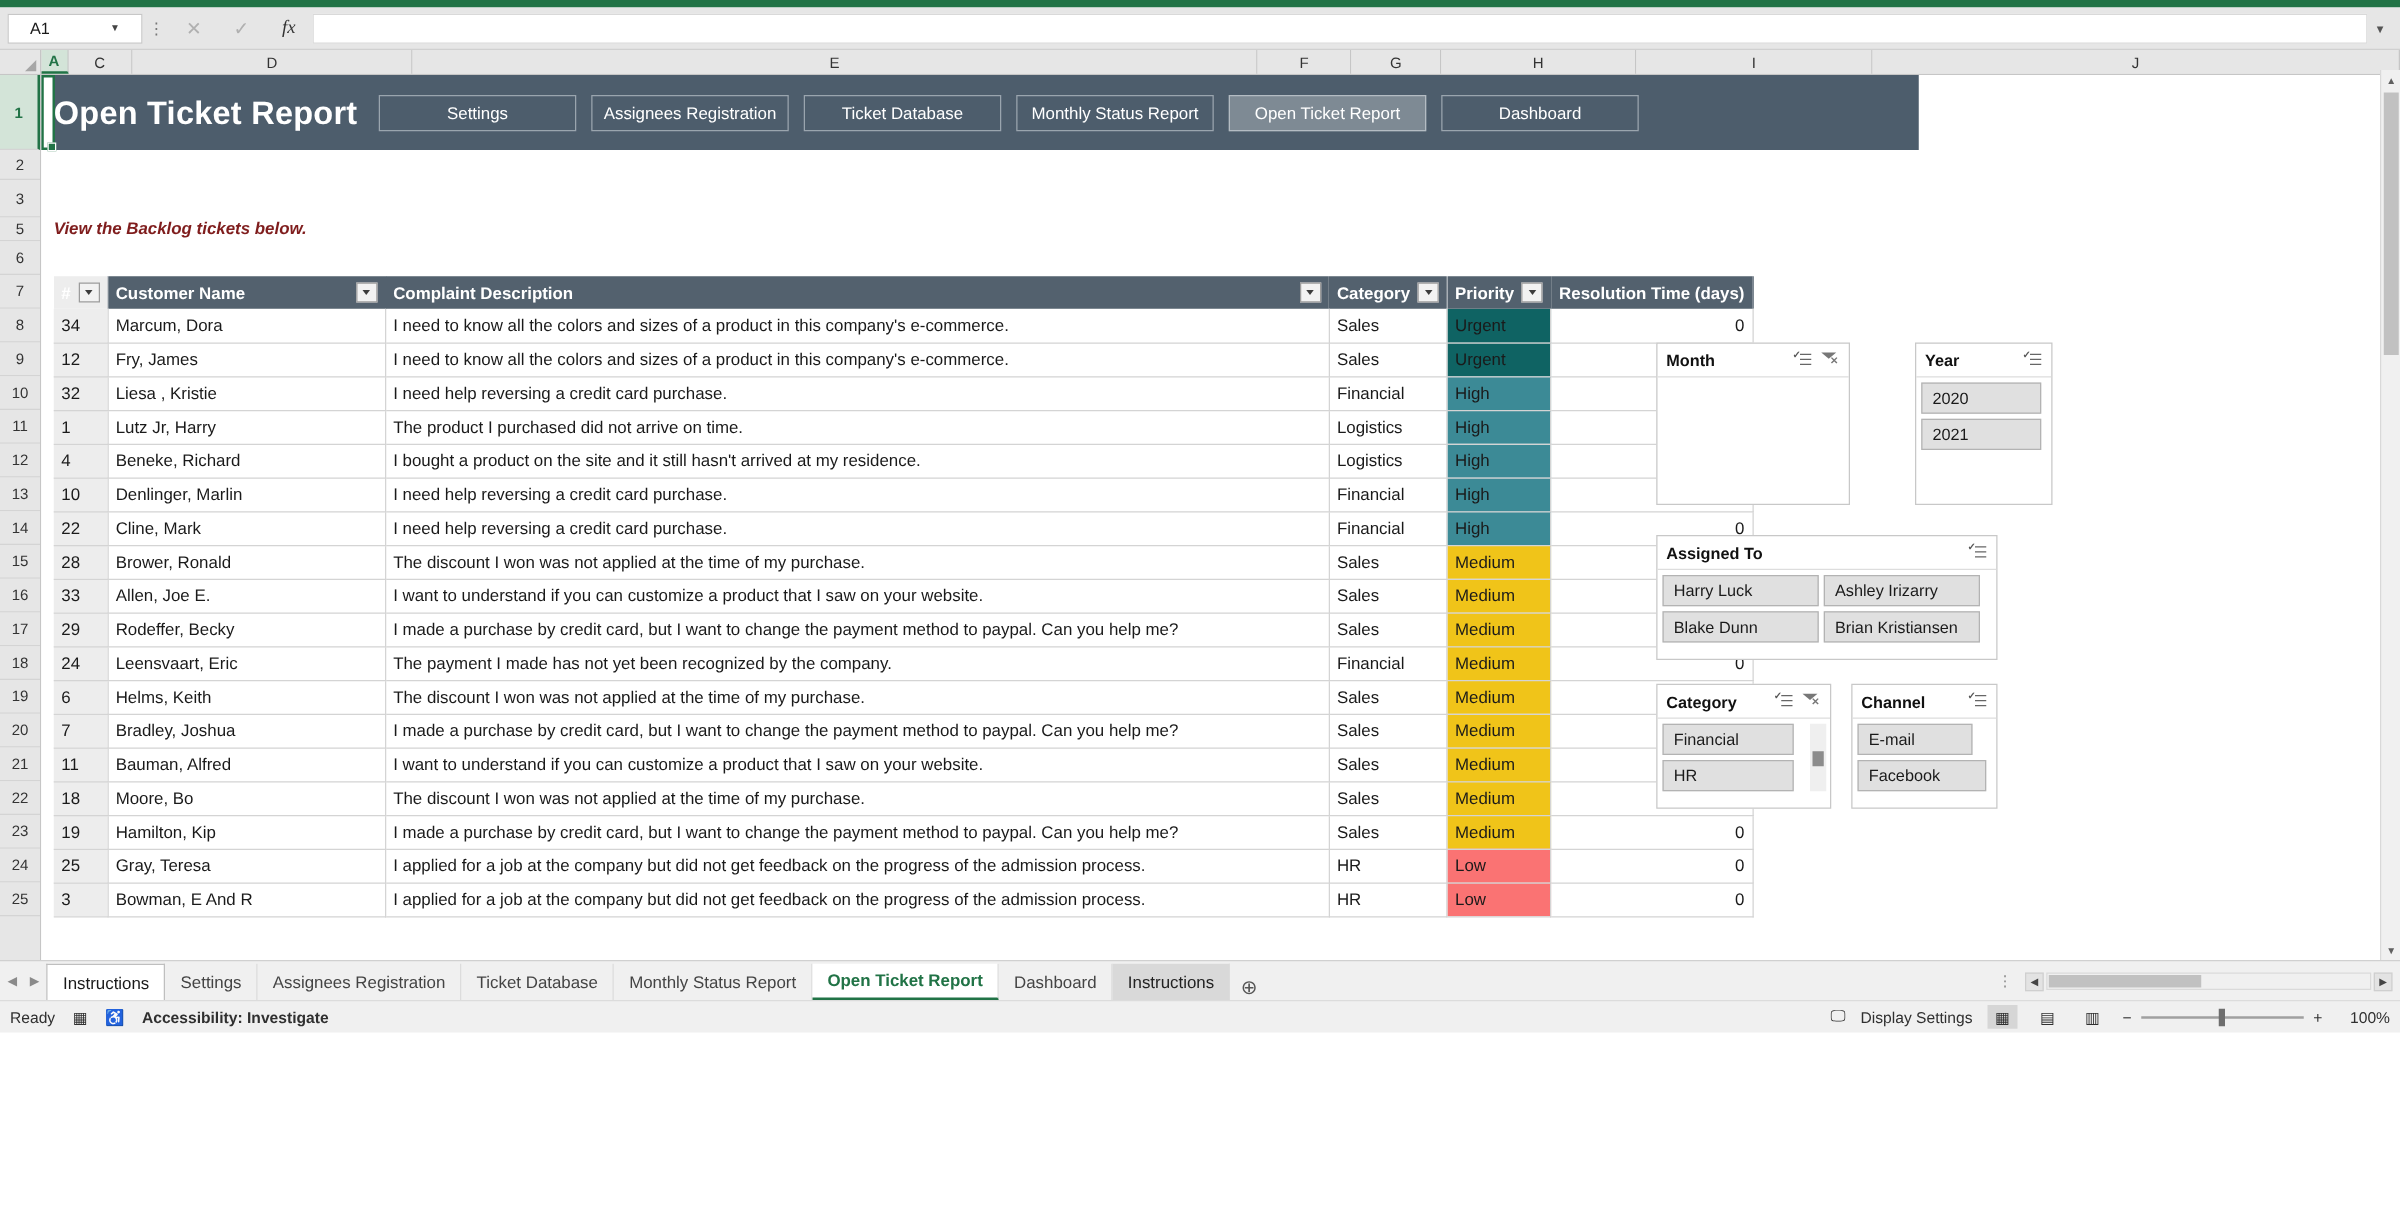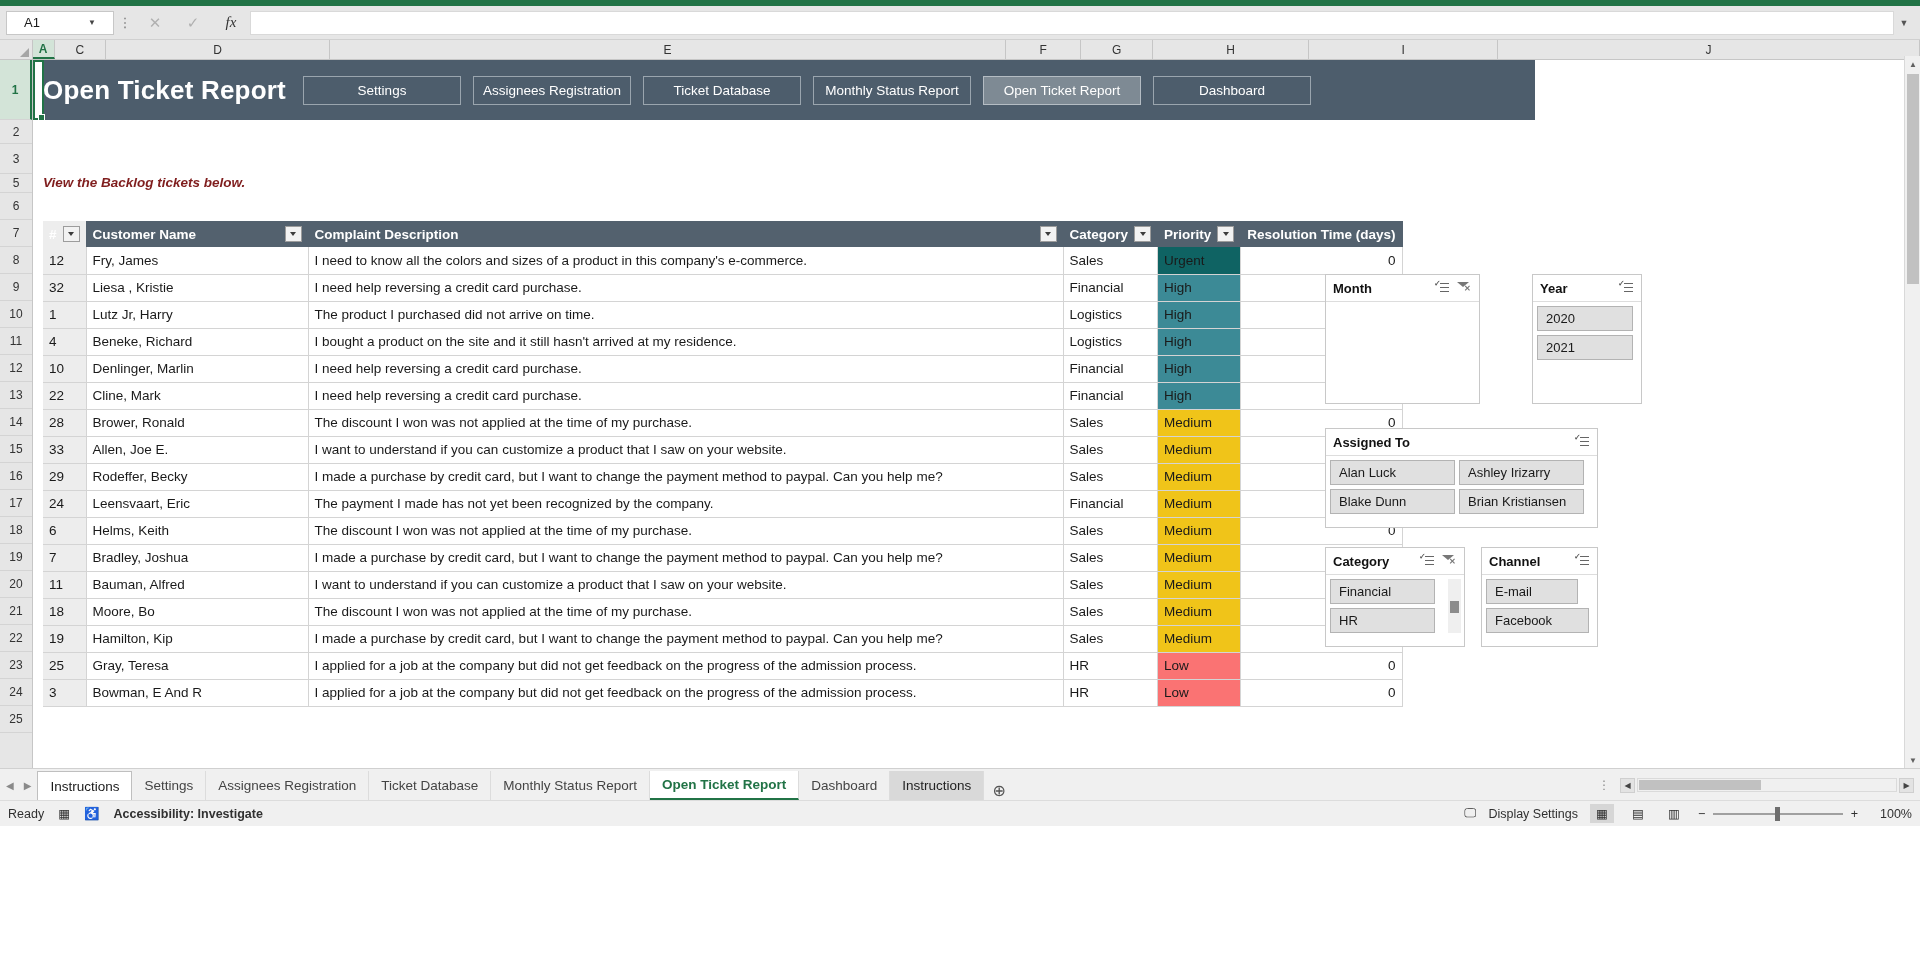--- a/index.html
+++ b/index.html
@@ -332,20 +332,28 @@
           </th>
           <th class="c-res">
             <div class="th-inner">
               <span>Resolution Time (days)</span>
             </div>
           </th>
         </tr>
       </thead>
       <tbody id="tbody">
           <tr>
+            <td class="c-num">34</td>
+            <td class="c-name">Marcum, Dora</td>
+            <td class="c-desc">I need to know all the colors and sizes of a product in this company's e-commerce.</td>
+            <td class="c-cat">Sales</td>
+            <td class="c-pri p-urgent">Urgent</td>
+            <td class="c-res">0</td>
+          </tr>
+          <tr>
             <td class="c-num">12</td>
             <td class="c-name">Fry, James</td>
             <td class="c-desc">I need to know all the colors and sizes of a product in this company's e-commerce.</td>
             <td class="c-cat">Sales</td>
             <td class="c-pri p-urgent">Urgent</td>
             <td class="c-res">0</td>
           </tr>
           <tr>
             <td class="c-num">32</td>
             <td class="c-name">Liesa , Kristie</td>
@@ -495,21 +503,21 @@
         <div class="sl-item" style="width:96px">2021</div>
       </div>
     </div>
 
     <div class="slicer" style="left:1292px; top:368px; width:273px; height:100px;">
       <div class="slicer-head">
         <span class="stitle">Assigned To</span>
         <span class="ic ic-multi"></span>
       </div>
       <div class="slicer-body">
-        <div class="sl-item" style="width:125px">Alan Luck</div>
+        <div class="sl-item" style="width:125px">Harry Luck</div>
         <div class="sl-item" style="width:125px">Ashley Irizarry</div>
         <div class="sl-item" style="width:125px">Blake Dunn</div>
         <div class="sl-item" style="width:125px">Brian Kristiansen</div>
       </div>
     </div>
 
     <div class="slicer" style="left:1292px; top:487px; width:140px; height:100px;">
       <div class="slicer-head">
         <span class="stitle">Category</span>
         <span class="ic ic-multi"></span>

